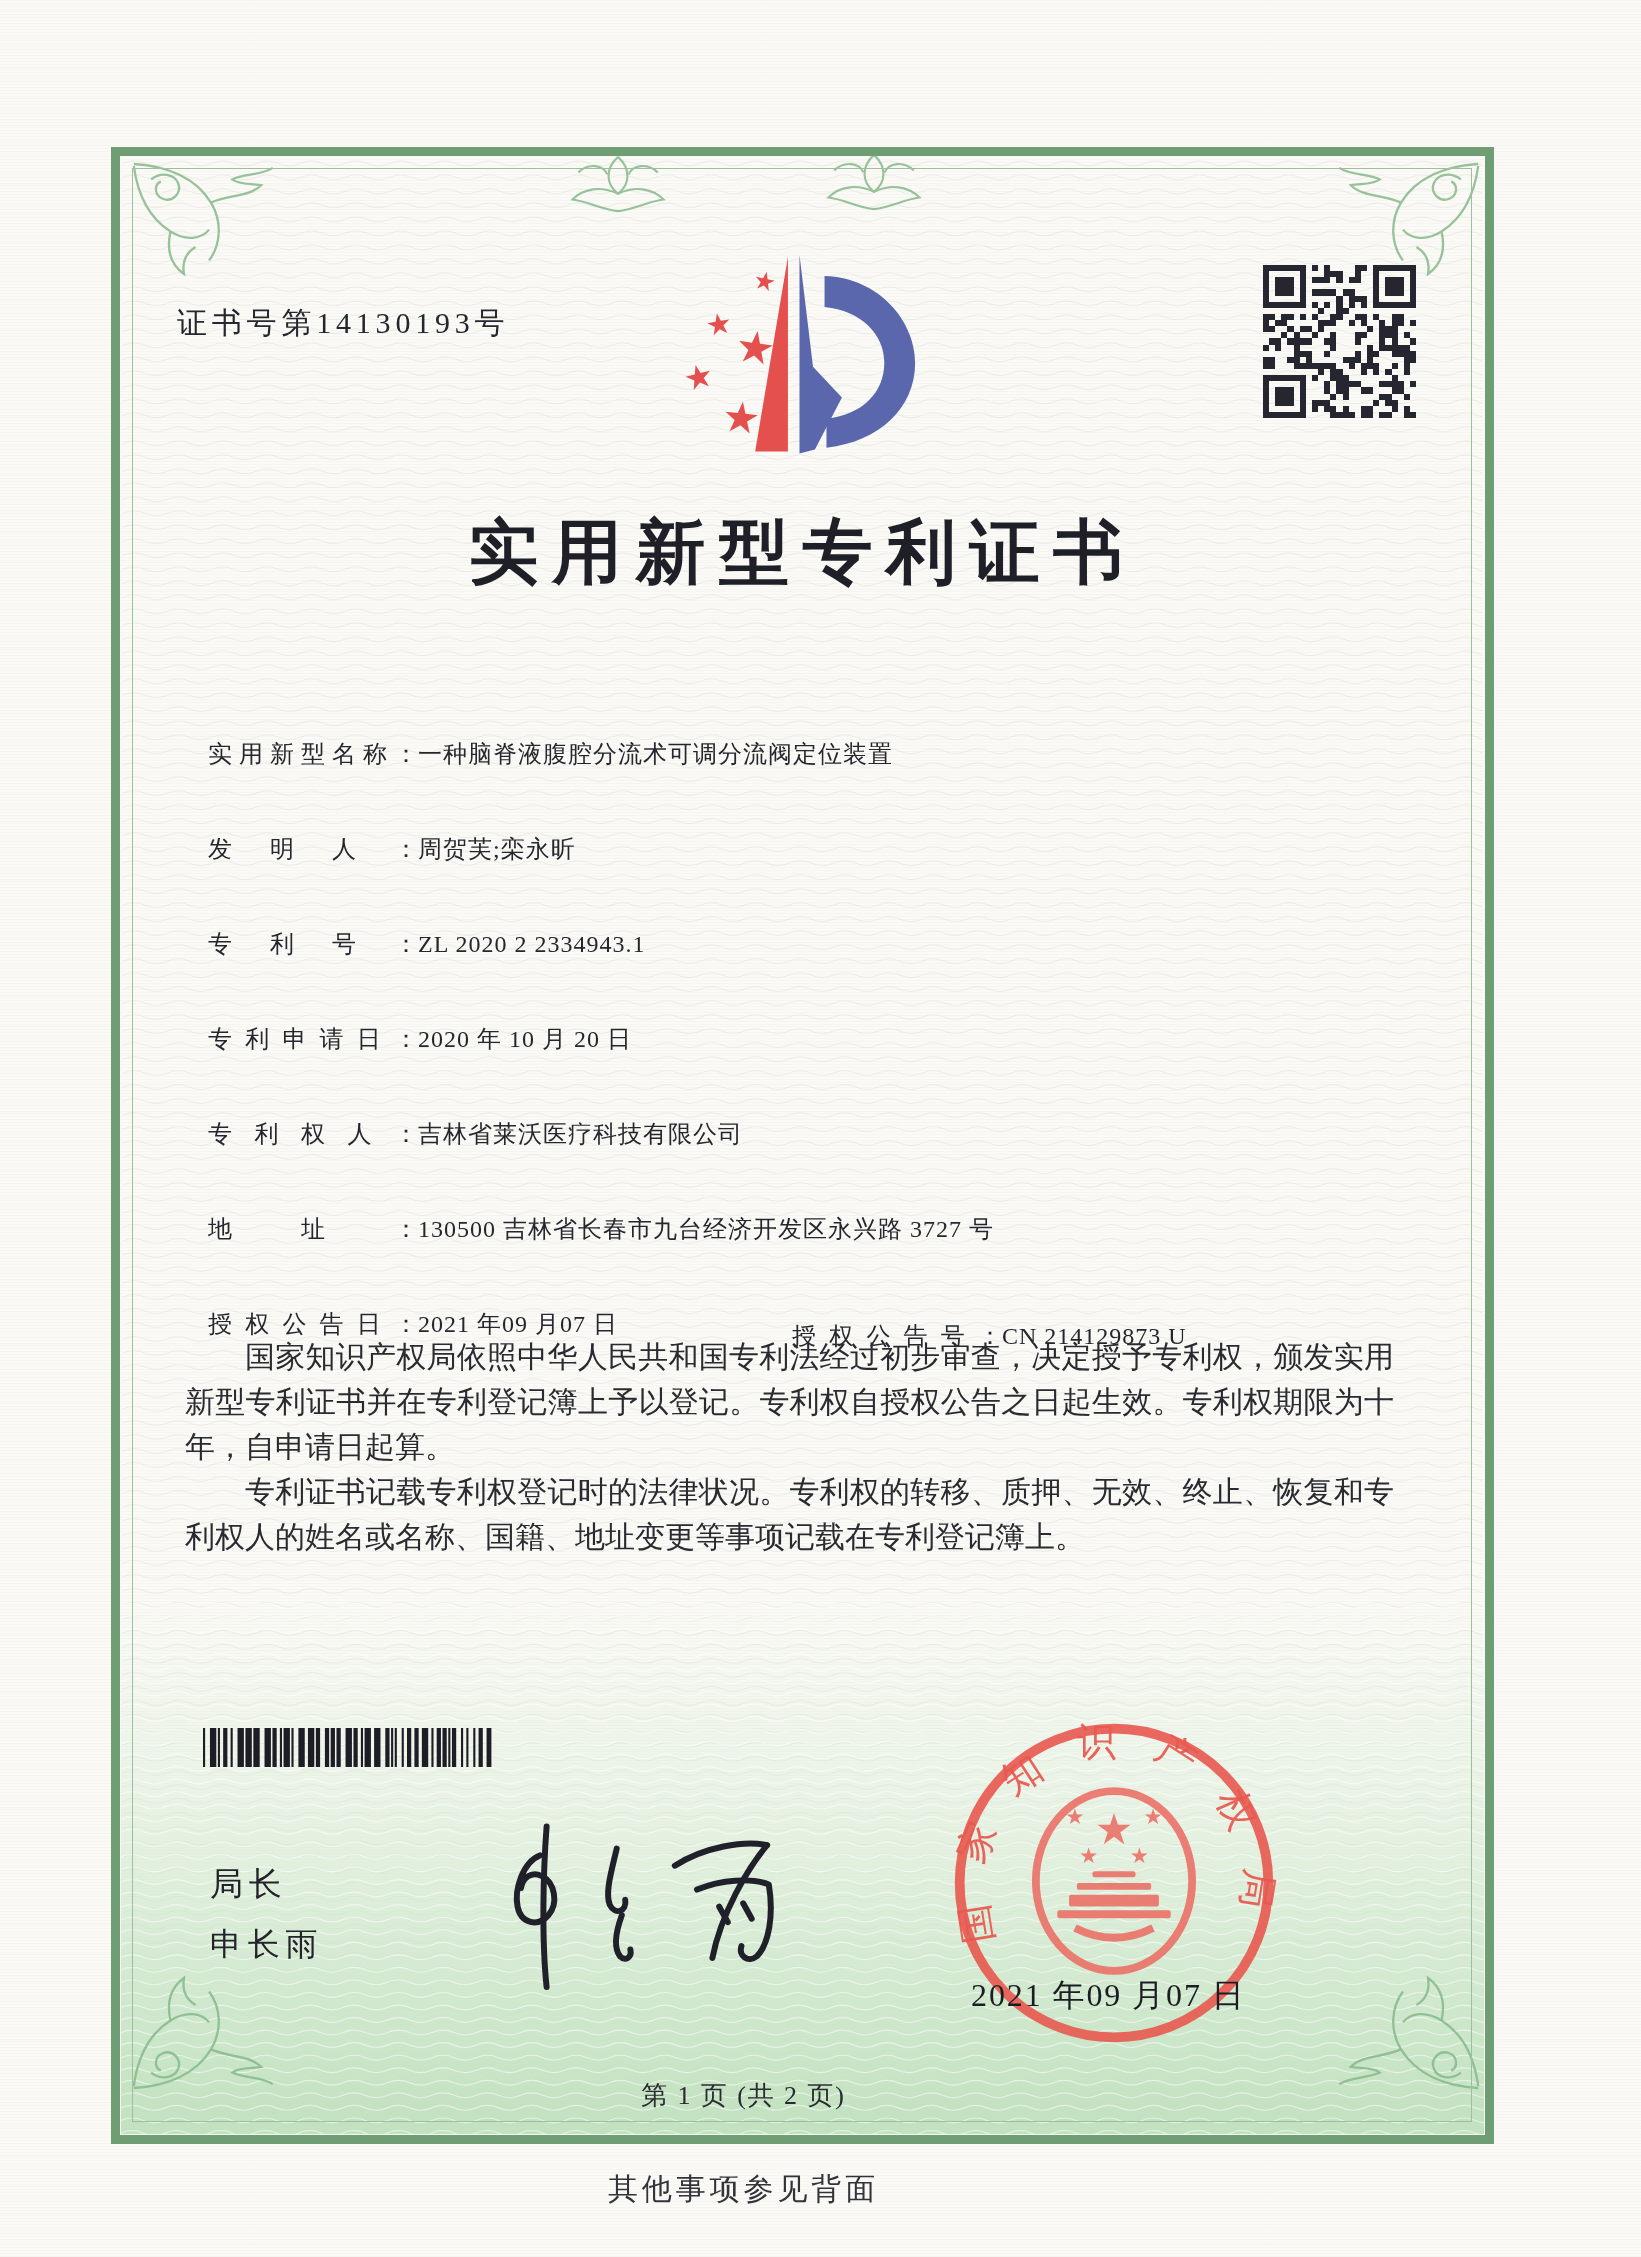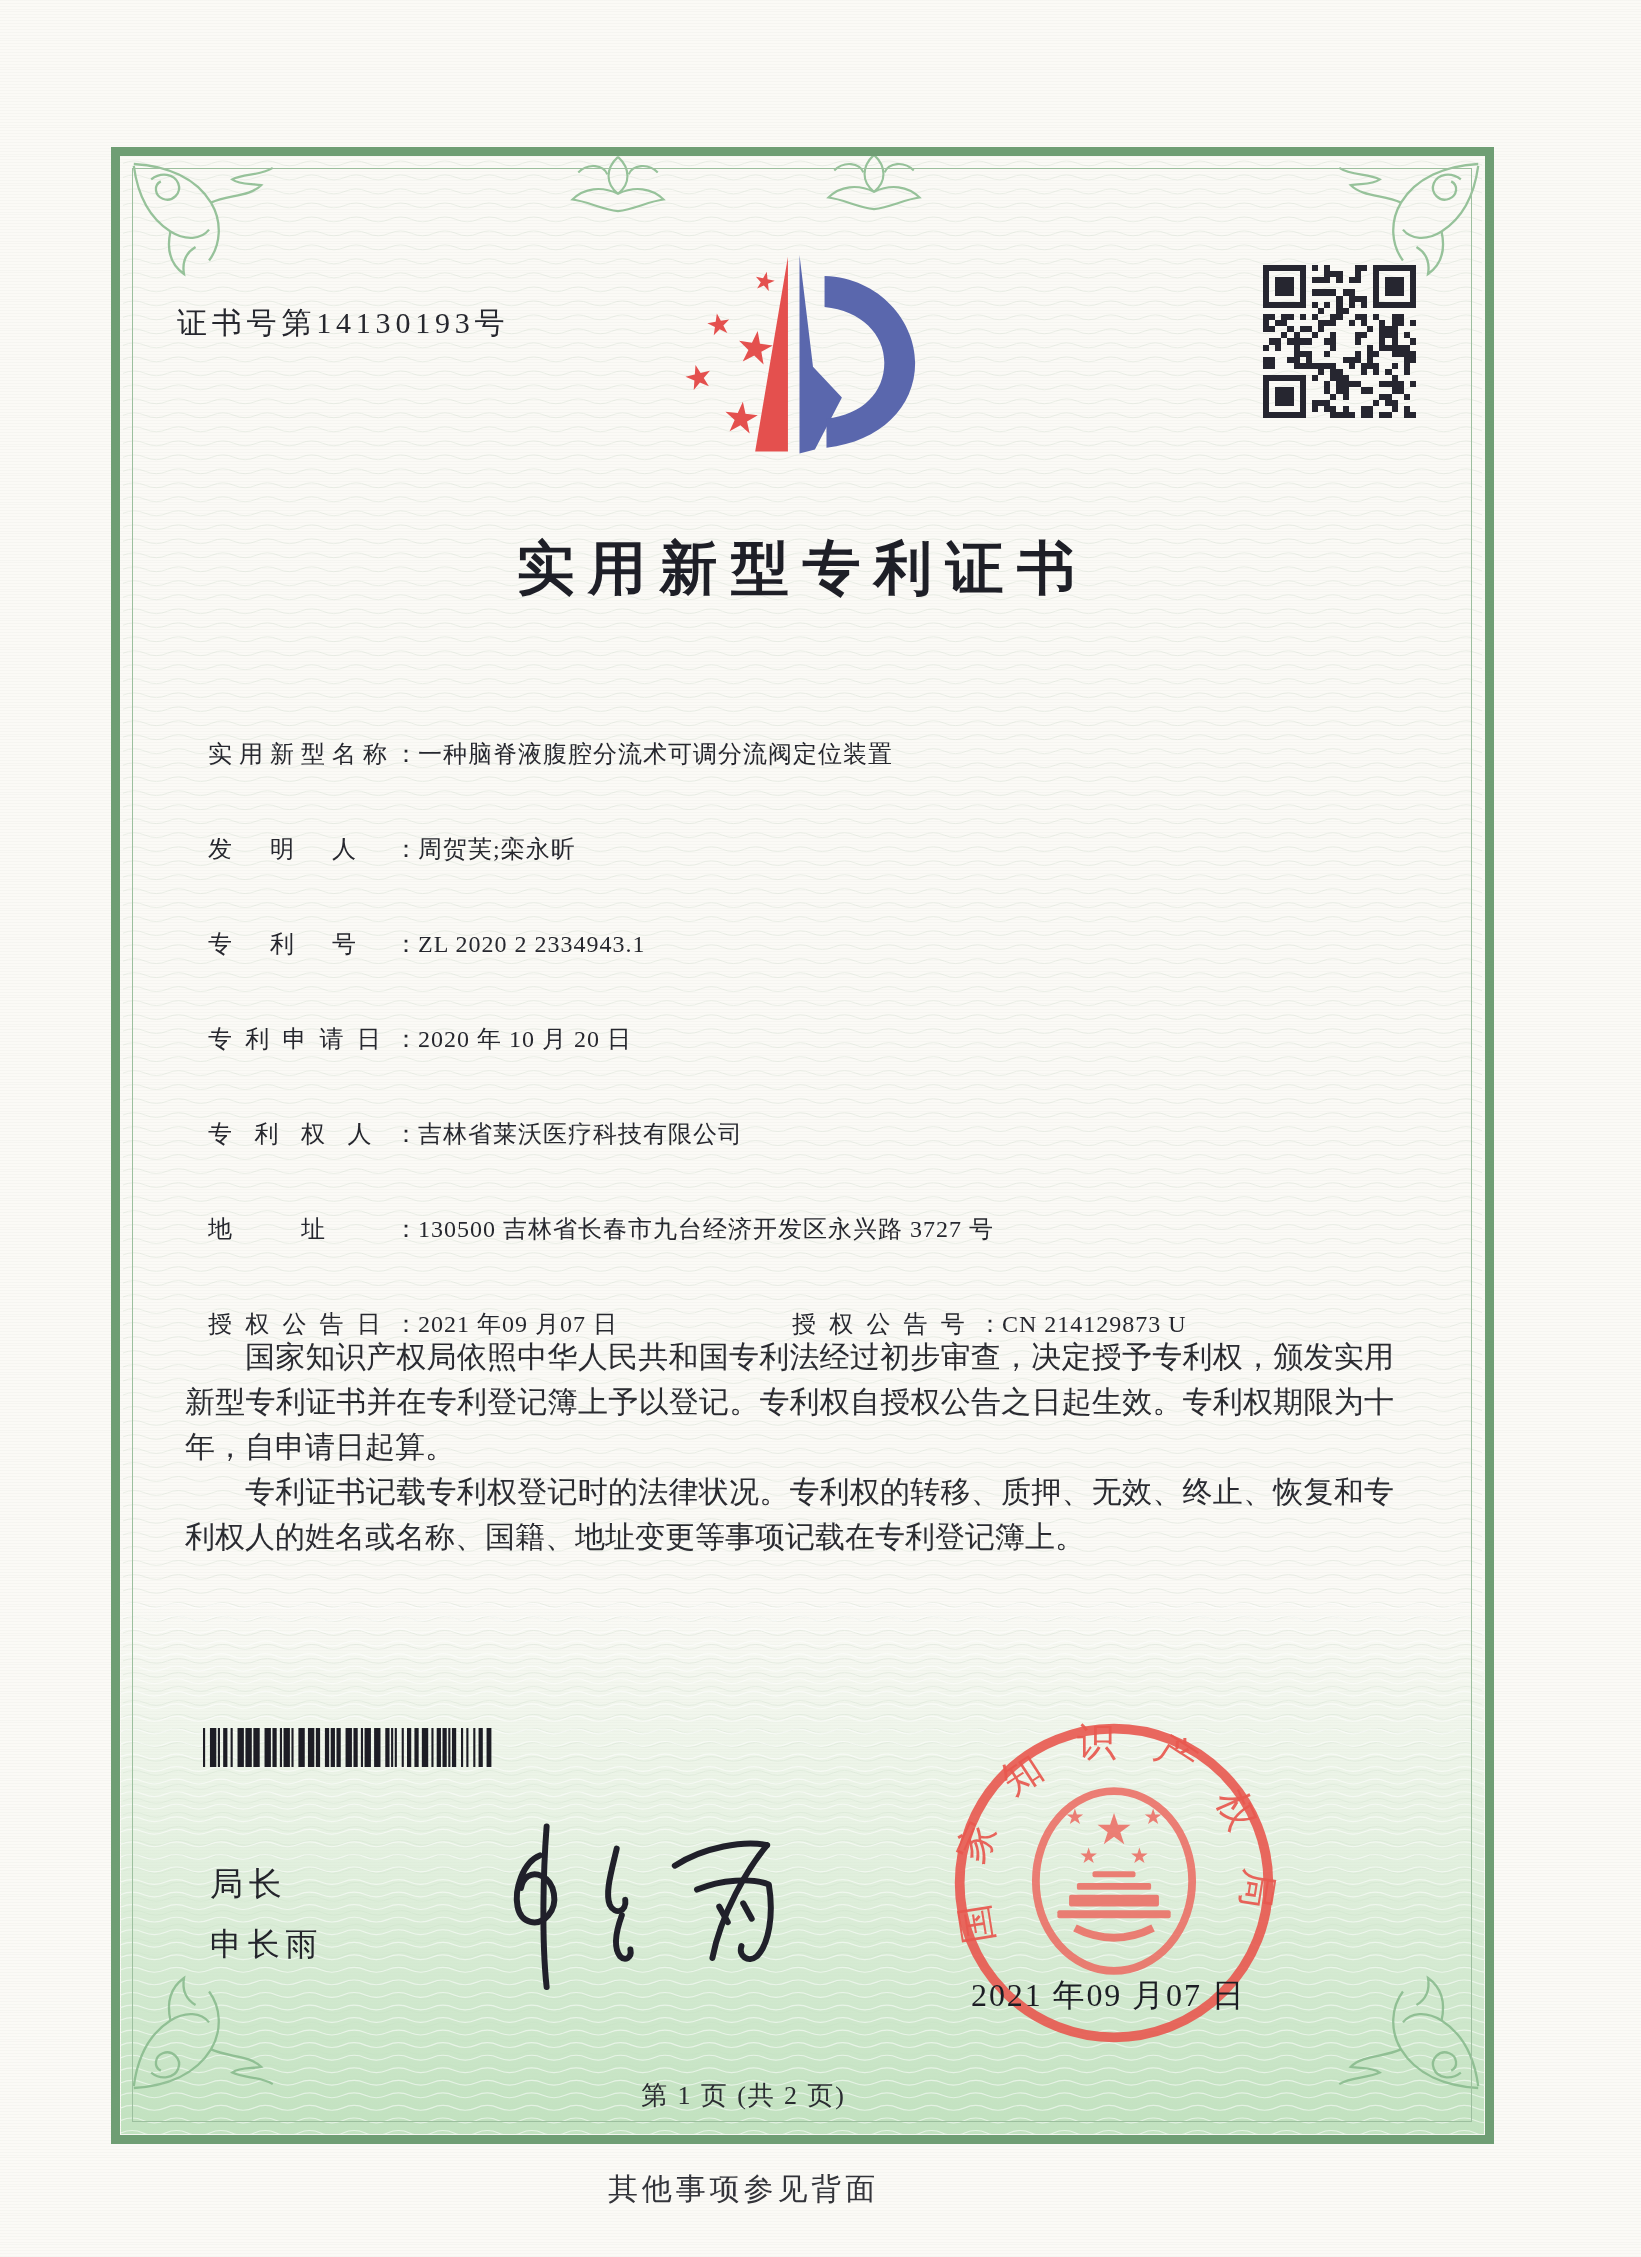--- a/index.html
+++ b/index.html
@@ -17,26 +17,26 @@
   #waves-all{left:123px;top:158px;width:1359px;height:1974px;}
   .green-band{position:absolute;left:121px;top:1601px;width:1363px;height:533px;z-index:1;
     background:linear-gradient(to bottom, rgba(210,234,207,0) 0%, rgba(210,234,207,.45) 40%, rgba(198,228,196,.8) 75%, rgba(190,224,188,.95) 100%);}
   #waves-band{position:absolute;left:0;top:0;width:1363px;height:533px;}
   .ornament{position:absolute;z-index:2;}
   .cert-number{position:absolute;left:177px;top:263px;z-index:4;
     font-size:30px;letter-spacing:4.8px;color:#26272e;margin-top:40px;}
   .logo{position:absolute;left:680px;top:251px;width:239px;height:216px;z-index:4;}
   .qr{position:absolute;left:1263px;top:265px;width:153px;height:153px;z-index:4;}
   .title{position:absolute;left:111px;top:506px;width:1383px;z-index:4;text-align:center;
-    font-size:58px;font-weight:700;letter-spacing:13.5px;color:#1e1f27;margin-top:24px;}
+    font-size:70px;font-weight:700;letter-spacing:13.5px;color:#1e1f27;}
   .fields{position:absolute;left:208px;top:699px;width:1207px;z-index:4;font-size:24px;color:#26272e;margin-top:36px;}
   .field-row{line-height:39px;margin-bottom:56px;white-space:nowrap;position:relative;}
   .field-label{display:inline-block;width:210px;text-align:justify;text-align-last:justify;vertical-align:top;}
   .field-value{letter-spacing:1px;}
-  .grant-no{position:absolute;left:584px;top:0;white-space:nowrap;}
+  .grant-no{position:absolute;left:584px;top:12px;white-space:nowrap;}
   .body-text{position:absolute;left:185px;top:1334px;width:1209px;z-index:4;
     font-size:30px;line-height:45px;text-align:justify;color:#2a2b31;}
   .body-text p{margin:0;text-indent:2em;}
   .barcode{position:absolute;left:203px;top:1728px;width:299px;height:39px;z-index:4;}
   .director-title{position:absolute;left:210px;top:1862px;z-index:4;
     font-family:Liberation Sans, sans-serif;font-size:33px;letter-spacing:5.8px;color:#23242b;}
   .director-name{position:absolute;left:210px;top:1923px;z-index:4;
     font-family:"Liberation Sans", sans-serif;font-size:32px;letter-spacing:5.8px;color:#23242b;}
   .signature{position:absolute;left:452px;top:1811px;width:367px;height:188px;z-index:5;}
   .seal{position:absolute;left:946px;top:1715px;width:336px;height:336px;z-index:5;}

